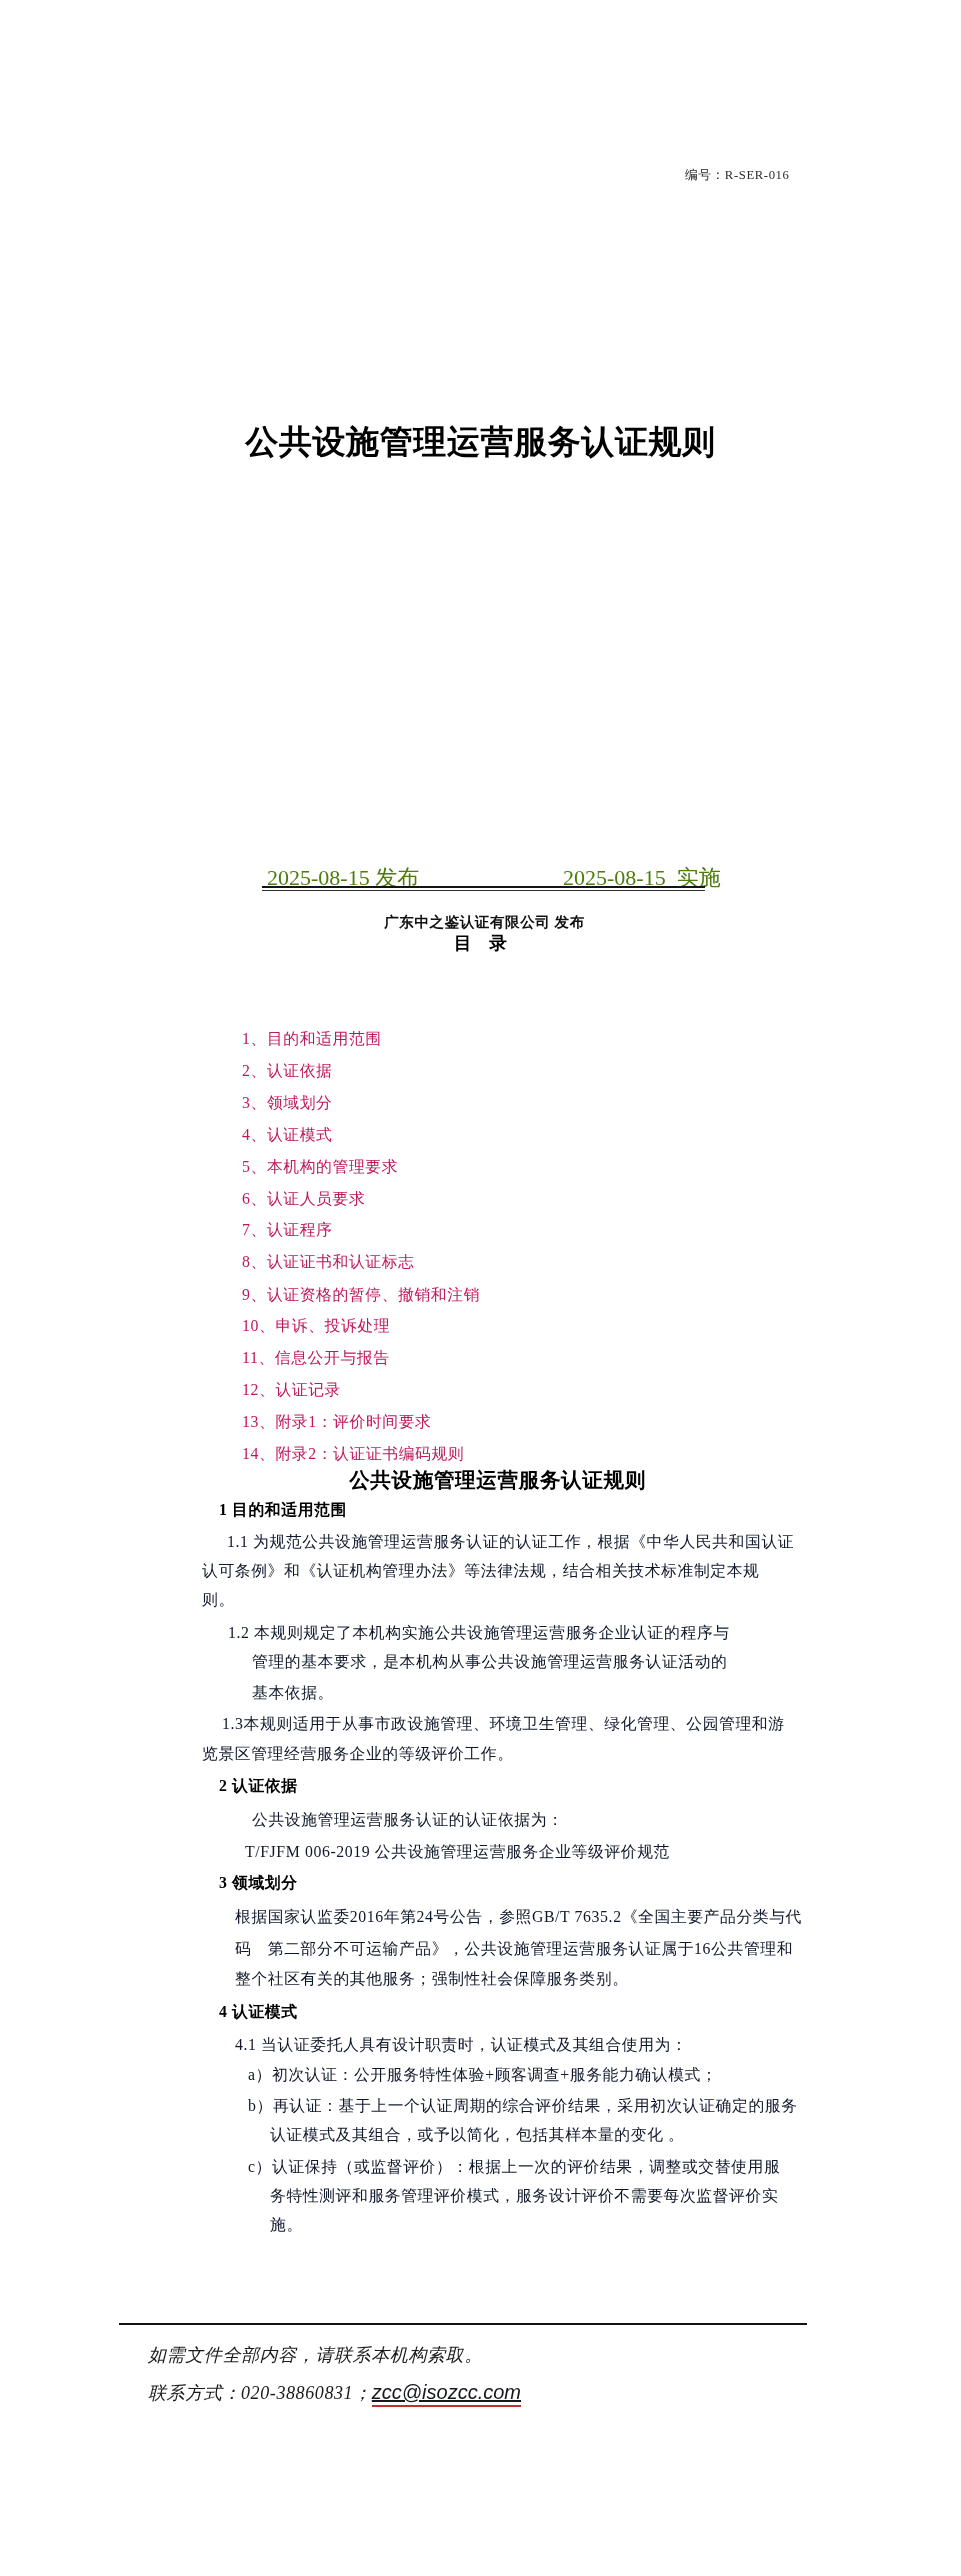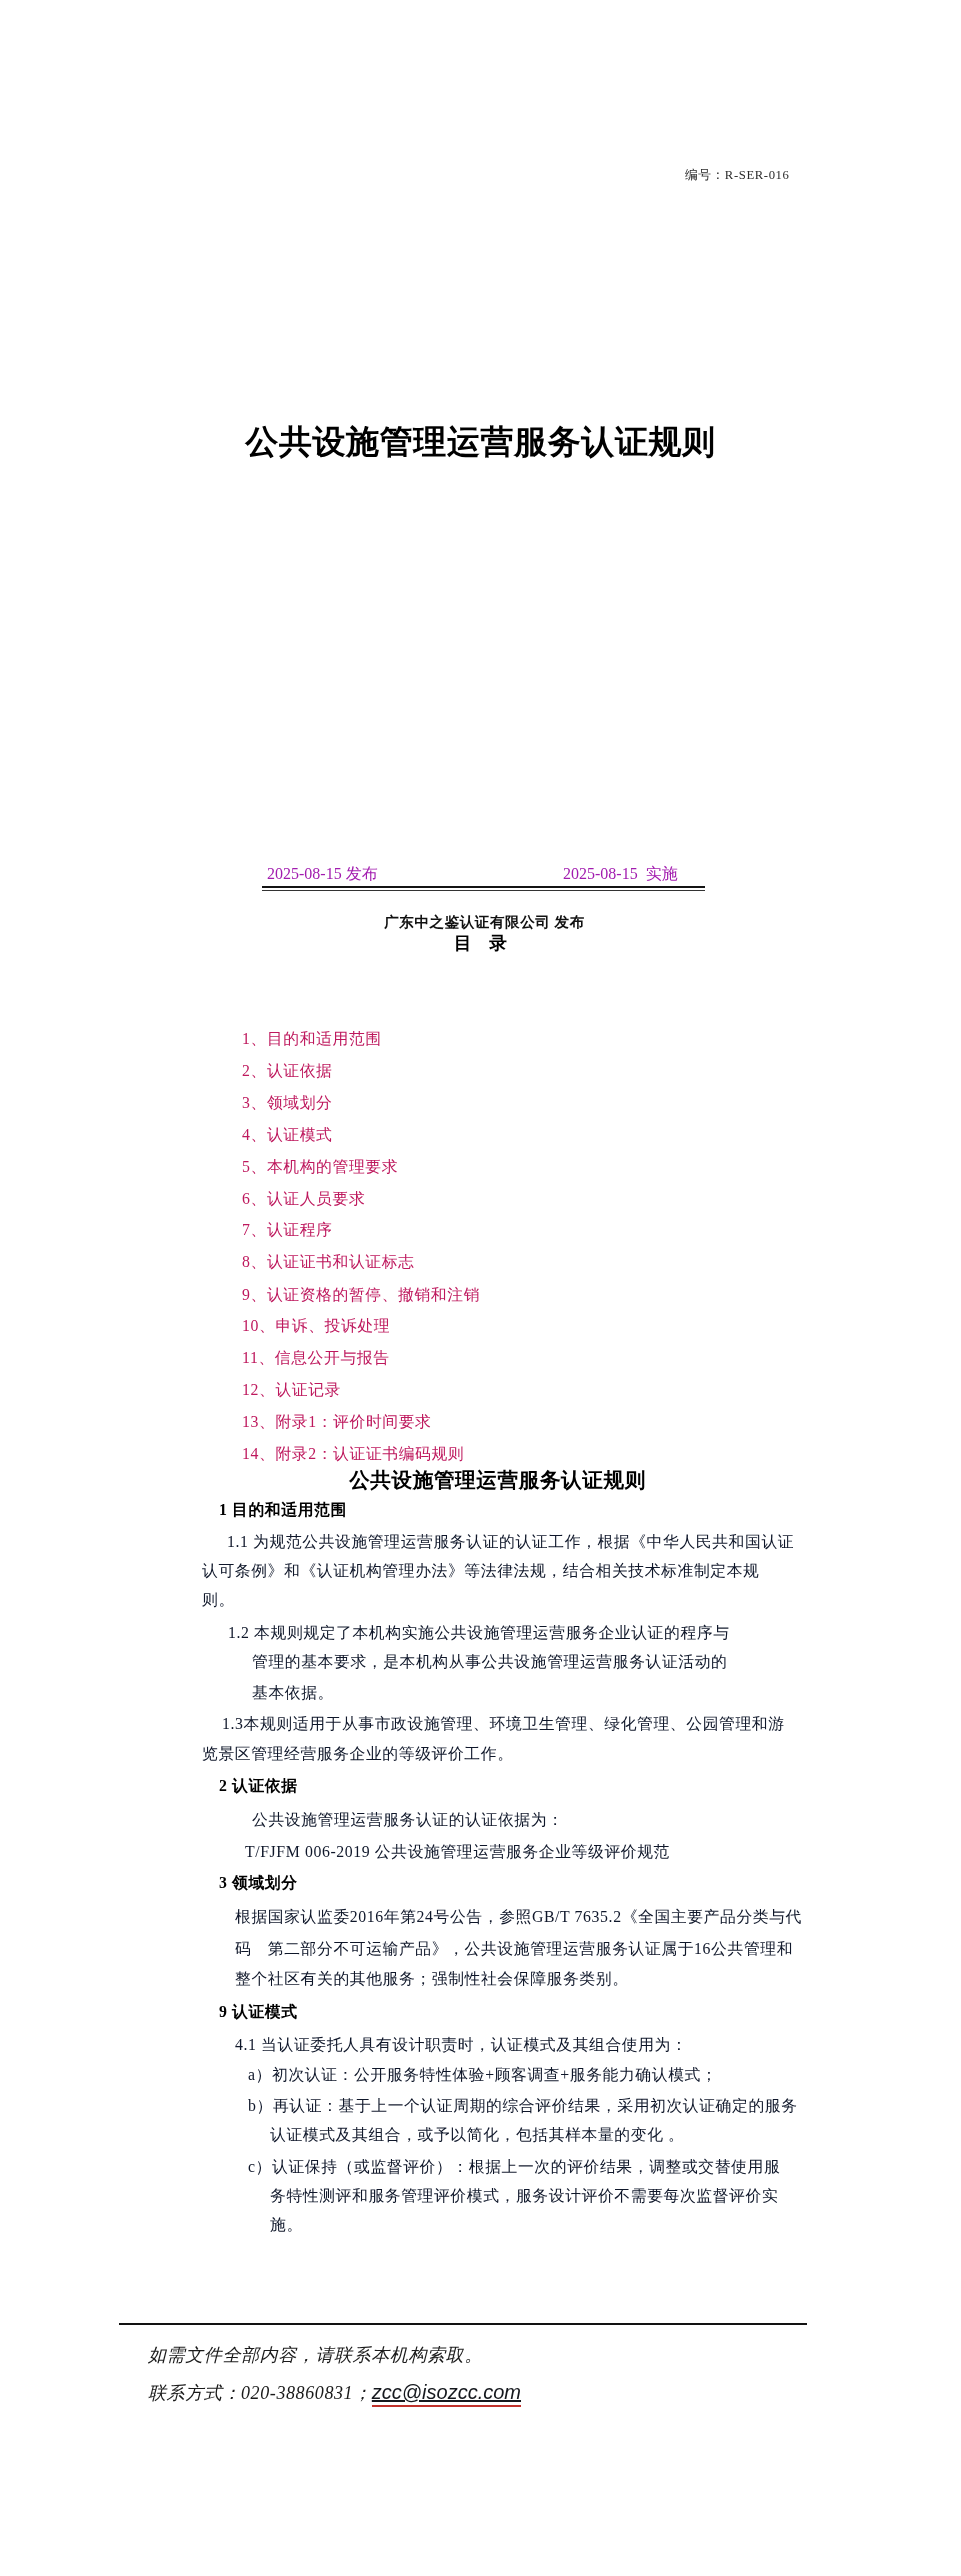--- a/index.html
+++ b/index.html
@@ -11,21 +11,21 @@
     font-family:"Liberation Serif","DejaVu Serif",serif;
     color:#1d1d1d;
     overflow:hidden;
   }
   .abs{position:absolute;white-space:pre;line-height:1.15;}
   .center{left:0;right:0;text-align:center;}
 
   .doc-number{font-size:12.7px;color:#2a2a2a;letter-spacing:0.6px;}
   .cover-title{font-size:33px;font-weight:bold;color:#000;letter-spacing:0.6px;}
   .cover-subtitle{font-size:14.5px;letter-spacing:1.2px;color:#222;}
-  .date-line{font-size:16px;color:#a21caf;}
+  .date-line{font-size:22px;color:#4d7c0f;}
   .cover-rule{height:1.8px;border-top:2.4px solid #141414;border-bottom:0.6px solid #333;}
   .publisher{font-size:14.5px;font-weight:bold;color:#111;letter-spacing:0.6px;padding-left:8px;}
   .toc-title{font-size:17.6px;font-weight:bold;color:#000;}
   .toc-item{font-size:15.8px;letter-spacing:0.6px;color:#be185d;}
   .doc-heading{font-size:20.6px;font-weight:bold;color:#000;letter-spacing:0.6px;padding-left:34px;}
   .sec-heading{font-size:15.8px;font-weight:bold;color:#000;letter-spacing:0.6px;}
   .body-line{font-size:15.8px;letter-spacing:0.6px;color:#0f172a;}
   .footer-rule{height:2.4px;background:#121212;}
   .footer-text{font-size:18px;font-style:italic;color:#1a1a1a;letter-spacing:0.6px;}
   .email-link{
@@ -86,21 +86,21 @@
 
   <div class="abs sec-heading" style="top:1777px;left:219px">2 认证依据</div>
   <div class="abs body-line" style="top:1811px;left:252px">公共设施管理运营服务认证的认证依据为：</div>
   <div class="abs body-line" style="top:1843px;left:245px">T/FJFM 006-2019 公共设施管理运营服务企业等级评价规范</div>
 
   <div class="abs sec-heading" style="top:1874px;left:219px">3 领域划分</div>
   <div class="abs body-line" style="top:1908px;left:235px">根据国家认监委2016年第24号公告，参照GB/T 7635.2《全国主要产品分类与代</div>
   <div class="abs body-line" style="top:1940px;left:235px">码　第二部分不可运输产品》，公共设施管理运营服务认证属于16公共管理和</div>
   <div class="abs body-line" style="top:1970px;left:235px">整个社区有关的其他服务；强制性社会保障服务类别。</div>
 
-  <div class="abs sec-heading" style="top:2003px;left:219px">9 认证模式</div>
+  <div class="abs sec-heading" style="top:2003px;left:219px">4 认证模式</div>
   <div class="abs body-line" style="top:2036px;left:235px">4.1 当认证委托人具有设计职责时，认证模式及其组合使用为：</div>
   <div class="abs body-line" style="top:2066px;left:248px">a）初次认证：公开服务特性体验+顾客调查+服务能力确认模式；</div>
   <div class="abs body-line" style="top:2097px;left:248px">b）再认证：基于上一个认证周期的综合评价结果，采用初次认证确定的服务</div>
   <div class="abs body-line" style="top:2126px;left:270px">认证模式及其组合，或予以简化，包括其样本量的变化 。</div>
   <div class="abs body-line" style="top:2158px;left:248px">c）认证保持（或监督评价）：根据上一次的评价结果，调整或交替使用服</div>
   <div class="abs body-line" style="top:2187px;left:270px">务特性测评和服务管理评价模式，服务设计评价不需要每次监督评价实</div>
   <div class="abs body-line" style="top:2216px;left:270px">施。</div>
 
   <div class="abs footer-rule" style="top:2323px;left:119px;width:688px"></div>
   <div class="abs footer-text" style="top:2345px;left:148px">如需文件全部内容，请联系本机构索取。</div>

